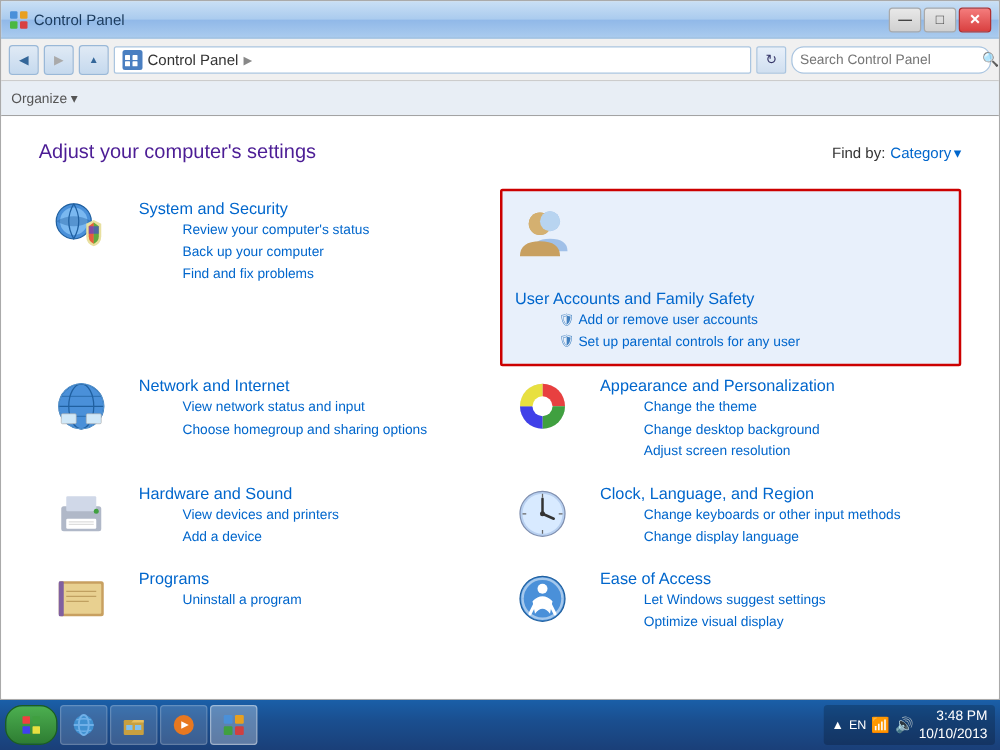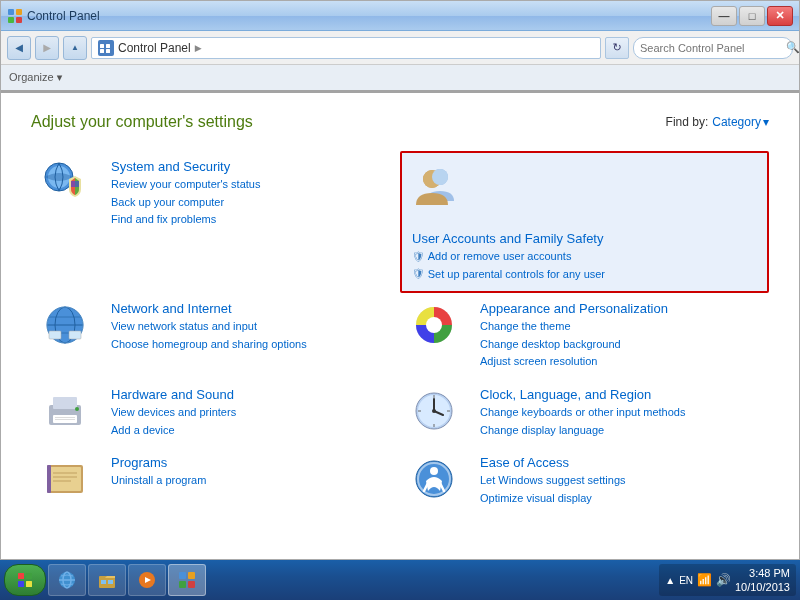--- a/index.html
+++ b/index.html
@@ -134,21 +134,21 @@
     }
     .search-icon-svg {
       color: #888;
       font-size: 11px;
     }
 
     
     .toolbar {
       height: 28px;
       background: #e8eef5;
-      border-bottom: 3px solid #a3a3a3;
+      border-bottom: 1px solid #a3a3a3;
       display: flex;
       align-items: center;
       padding: 0 8px;
       gap: 2px;
     }
 
     
     .content-area {
       flex: 1;
       display: flex;
@@ -166,21 +166,21 @@
 
     .page-header {
       display: flex;
       justify-content: space-between;
       align-items: center;
       margin-bottom: 20px;
     }
 
     .page-title {
       font-size: 16px;
-      color: #4d7c0f;
+      color: #4c1d95;
       font-weight: normal;
     }
 
     .view-by {
       display: flex;
       align-items: center;
       gap: 4px;
       font-size: 12px;
       color: #333;
     }
@@ -237,20 +237,21 @@
     }
 
     .category-link {
       font-size: 11px;
       color: #0066cc;
       cursor: pointer;
       display: flex;
       align-items: center;
       gap: 3px;
       line-height: 1.6;
+      margin-left: 35px;
     }
 
     
     .taskbar {
       position: absolute;
       bottom: 0; left: 0; right: 0;
       height: 40px;
       background: linear-gradient(to bottom, #1a5fa8 0%, #1a4f90 40%, #1a3f78 100%);
       display: flex;
       align-items: center;

